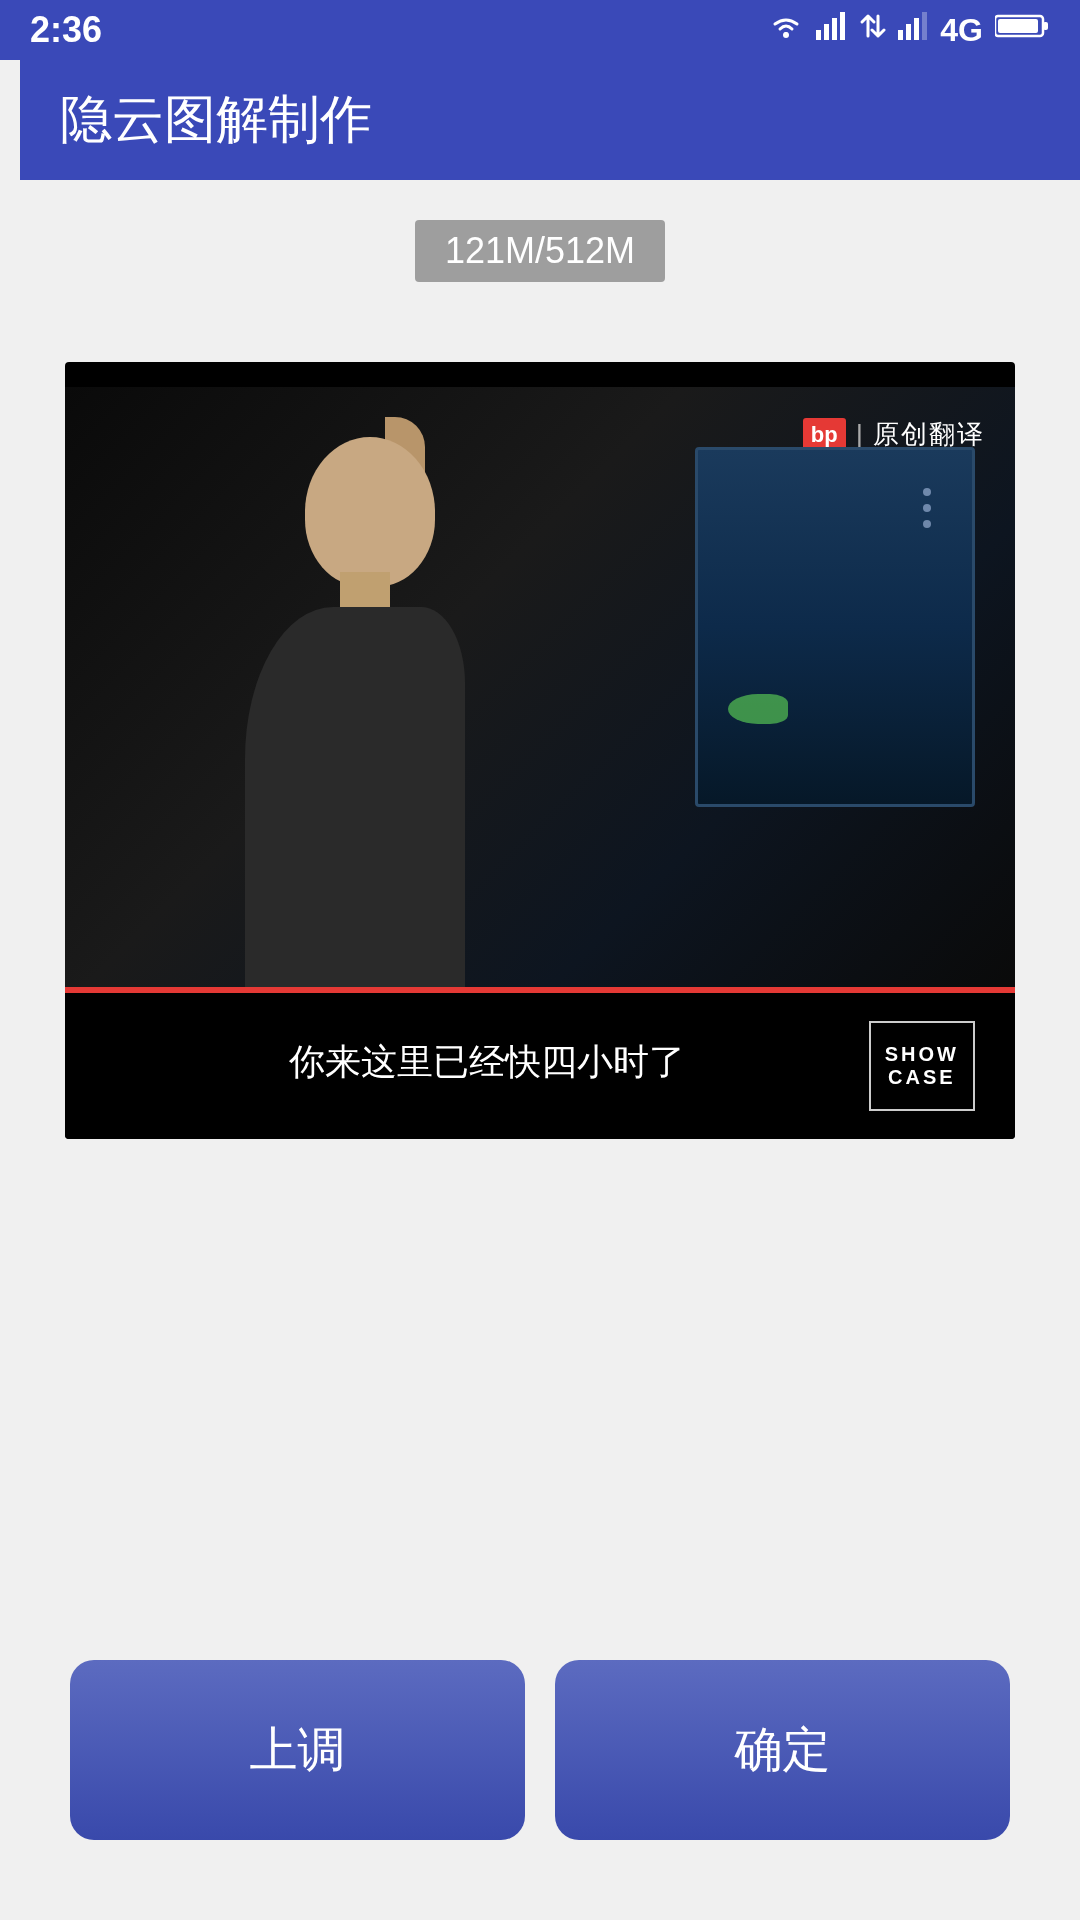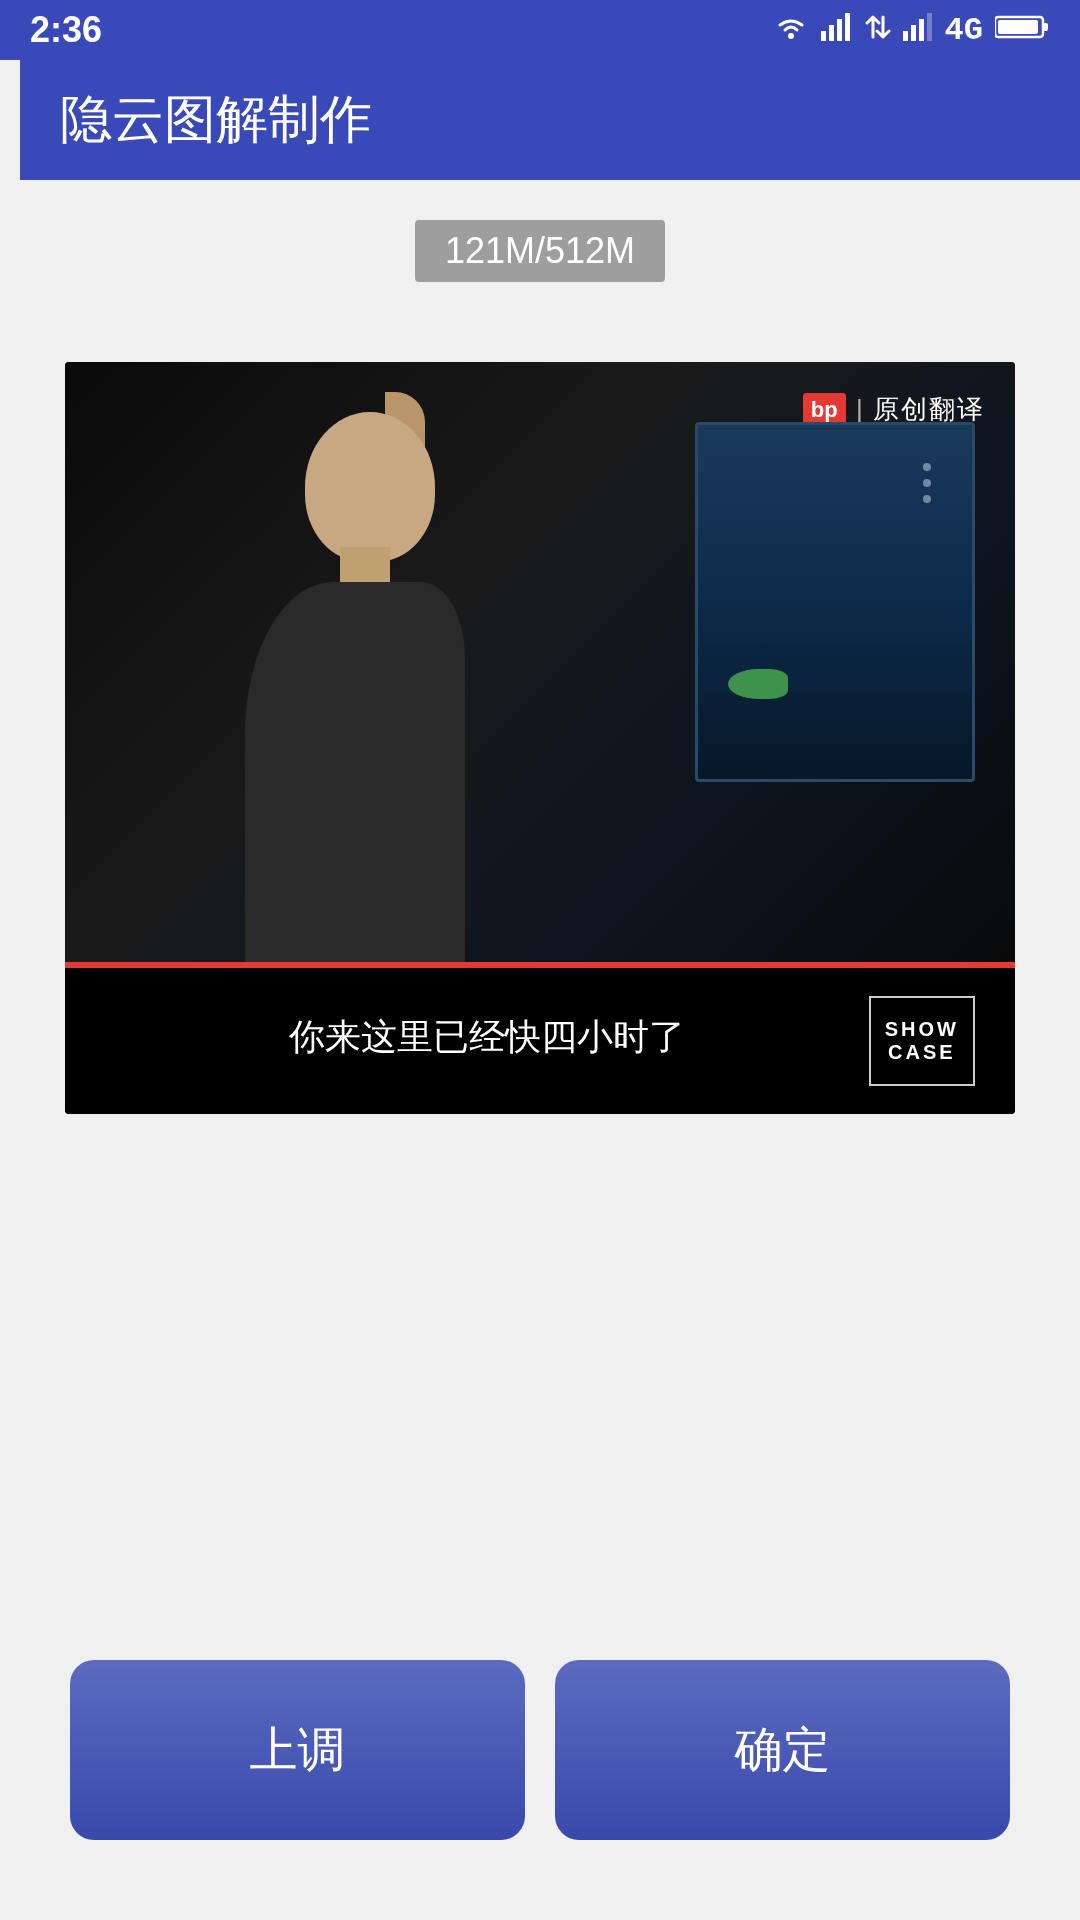--- a/index.html
+++ b/index.html
@@ -27,24 +27,23 @@
       font-weight: 500;
     }
 
     .status-time {
       font-size: 36px;
       font-weight: bold;
     }
 
     .status-icons {
       display: flex;
-      align-items: flex-end;
+      align-items: flex-start;
       gap: 12px;
       font-size: 28px;
-      font-family: Liberation Mono, monospace;
     }
 
     
     .app-bar {
       background-color: #3a49b8;
       height: 120px;
       display: flex;
       align-items: center;
       padding: 0 40px;
       color: white;
@@ -89,20 +88,21 @@
 
     
     .video-scene {
       width: 100%;
       height: 600px;
       background: linear-gradient(135deg, #0a0a0a 0%, #1a1a1a 40%, #0d1520 70%, #0a0a0a 100%);
       position: relative;
       display: flex;
       align-items: center;
       justify-content: flex-start;
+      margin-top: 25px;
     }
 
     
     .watermark {
       position: absolute;
       top: 30px;
       right: 30px;
       color: white;
       font-size: 26px;
       display: flex;

